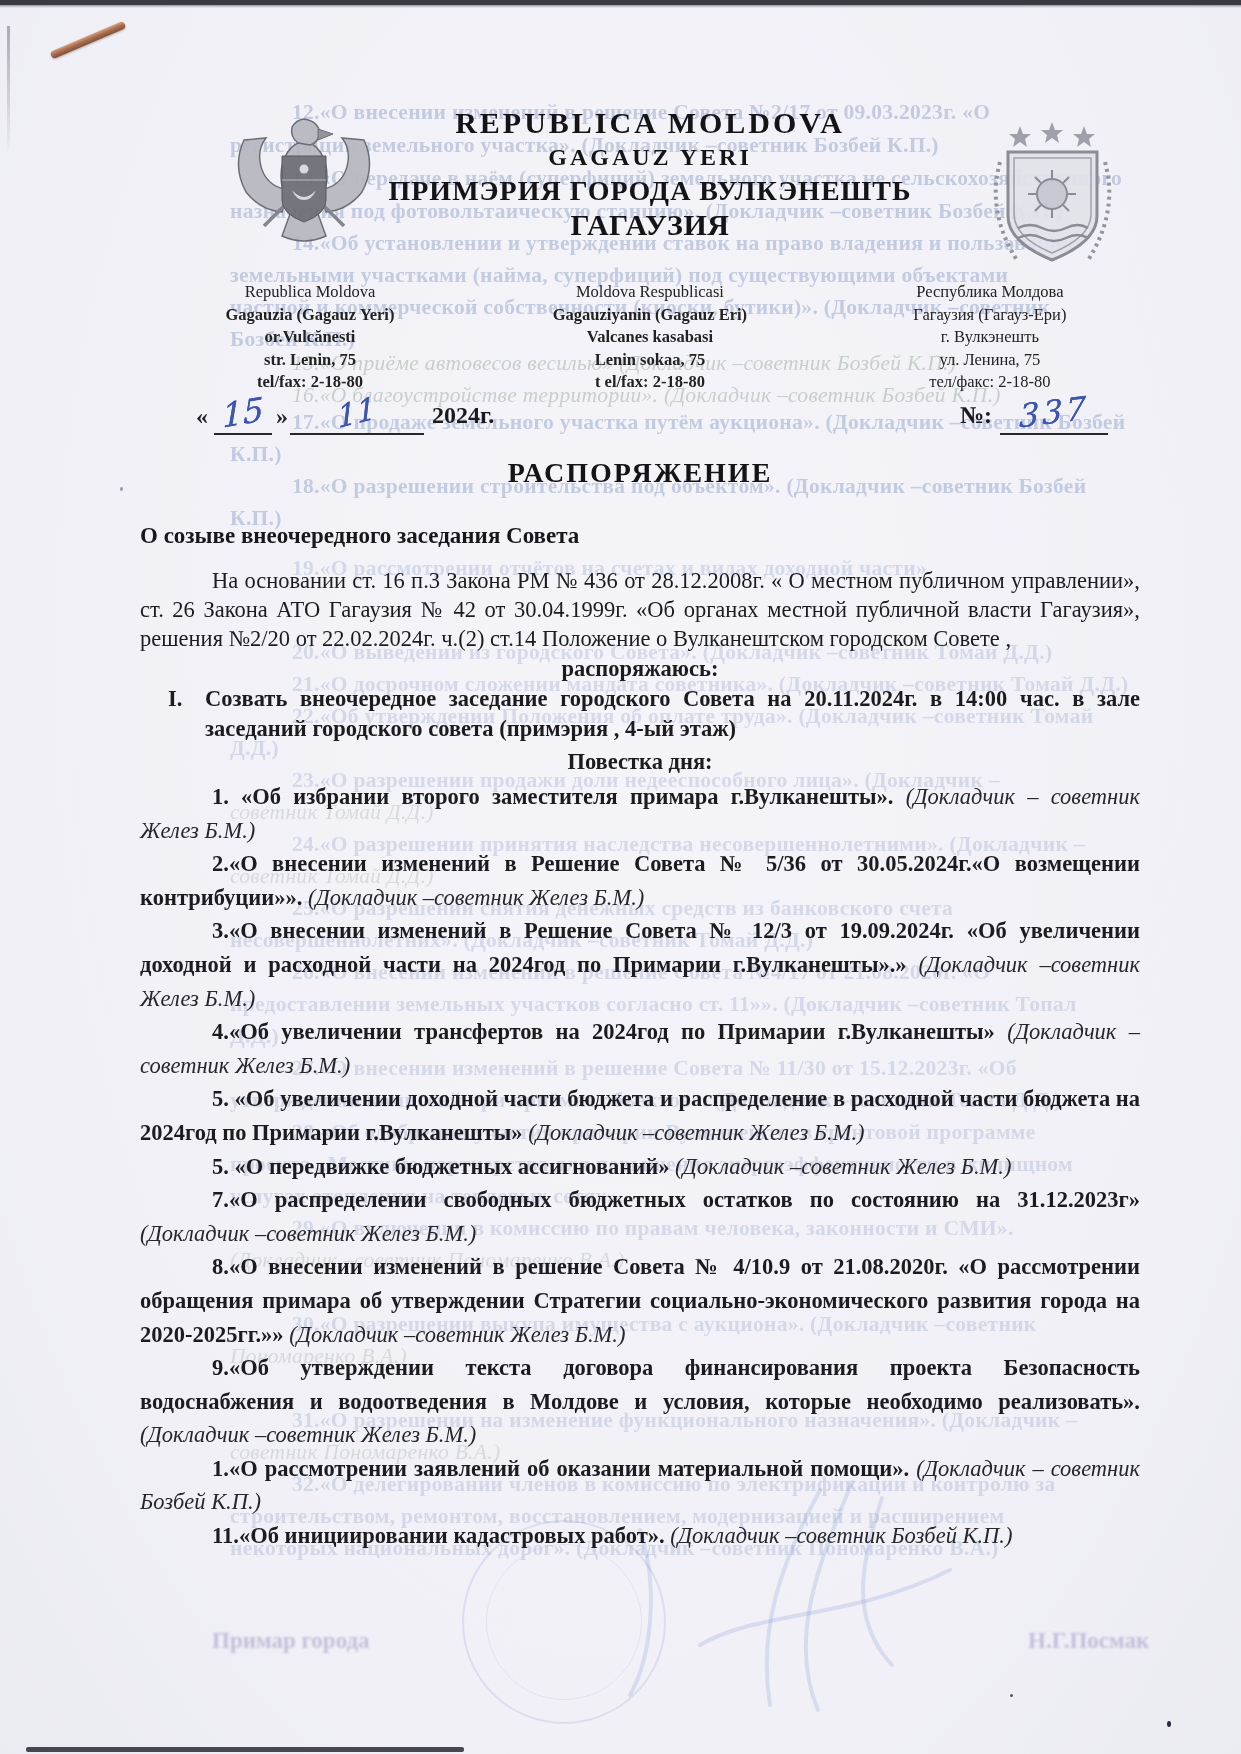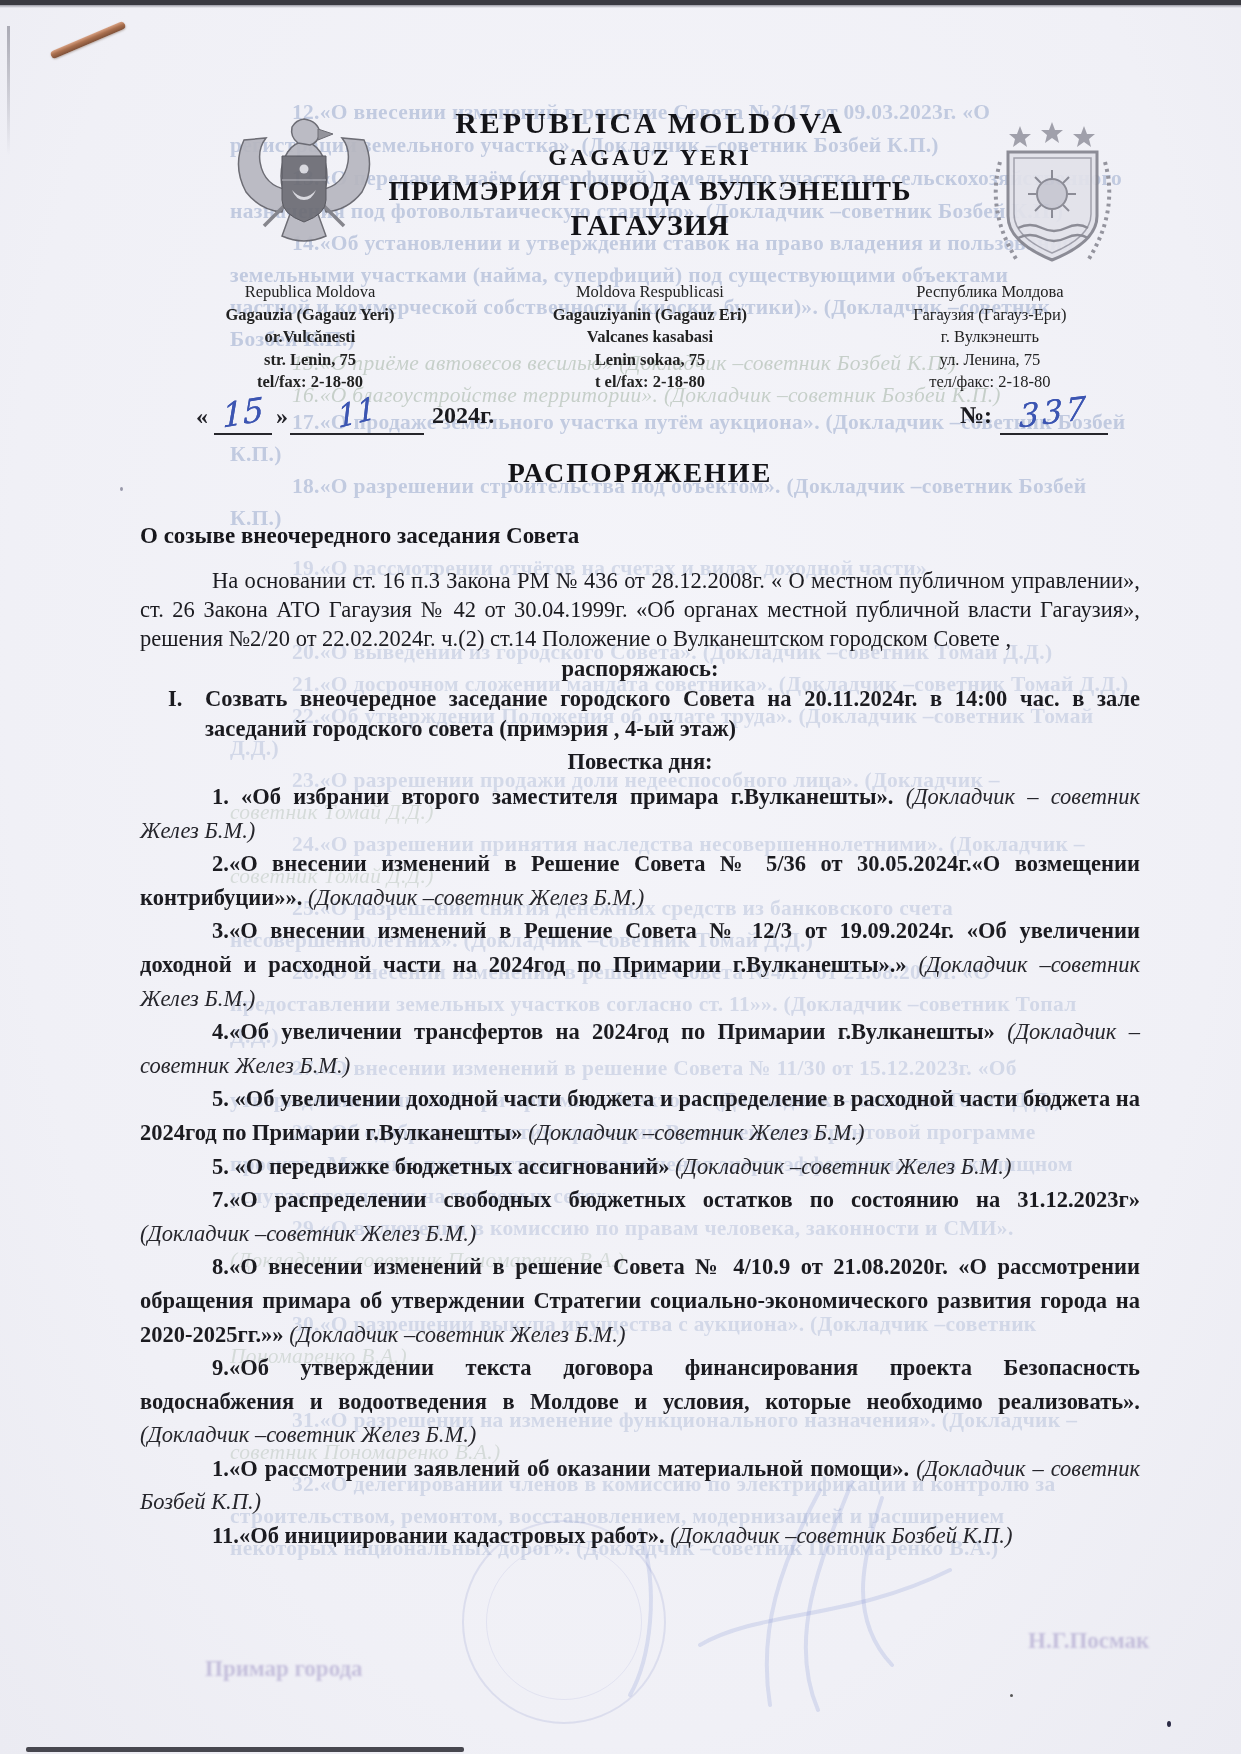--- a/index.html
+++ b/index.html
@@ -19,21 +19,21 @@
   
   .ghost-layer{position:absolute;inset:0;z-index:1;}
   .ghost-line{position:absolute;left:230px;width:1030px;white-space:nowrap;overflow:visible;
               font-weight:bold;font-size:21.5px;color:#8196c1;opacity:.27;filter:blur(.7px);
               letter-spacing:.3px;}
   .ghost-line.g-ind{left:292px;}
   .ghost-line.g-strong{opacity:.42;}
   .ghost-line.g-it{font-style:italic;font-weight:normal;color:#8aa08a;}
   .ghost-footer-left,.ghost-footer-right{position:absolute;top:1628px;font-weight:bold;font-size:23px;
               color:#9a8fc2;opacity:.5;filter:blur(.8px);}
-  .ghost-footer-left{left:205px;margin-top:28px;}
+  .ghost-footer-left{left:212px;}
   .ghost-footer-right{left:1028px;}
   .ghost-seal{position:absolute;left:462px;top:1520px;width:200px;height:200px;border-radius:50%;
               border:2px solid rgba(115,125,195,.16);}
   .ghost-seal::after{content:"";position:absolute;inset:22px;border-radius:50%;border:1.5px solid rgba(115,125,195,.12);}
   .ghost-sig{position:absolute;left:520px;top:1470px;opacity:.9;}
 
   
   .content{position:absolute;inset:0;z-index:2;border-radius:10px;}
   .header-titles{position:absolute;top:106px;left:170px;width:960px;text-align:center;font-weight:bold;color:#141418;}
   .header-titles .ht{line-height:34px;}

